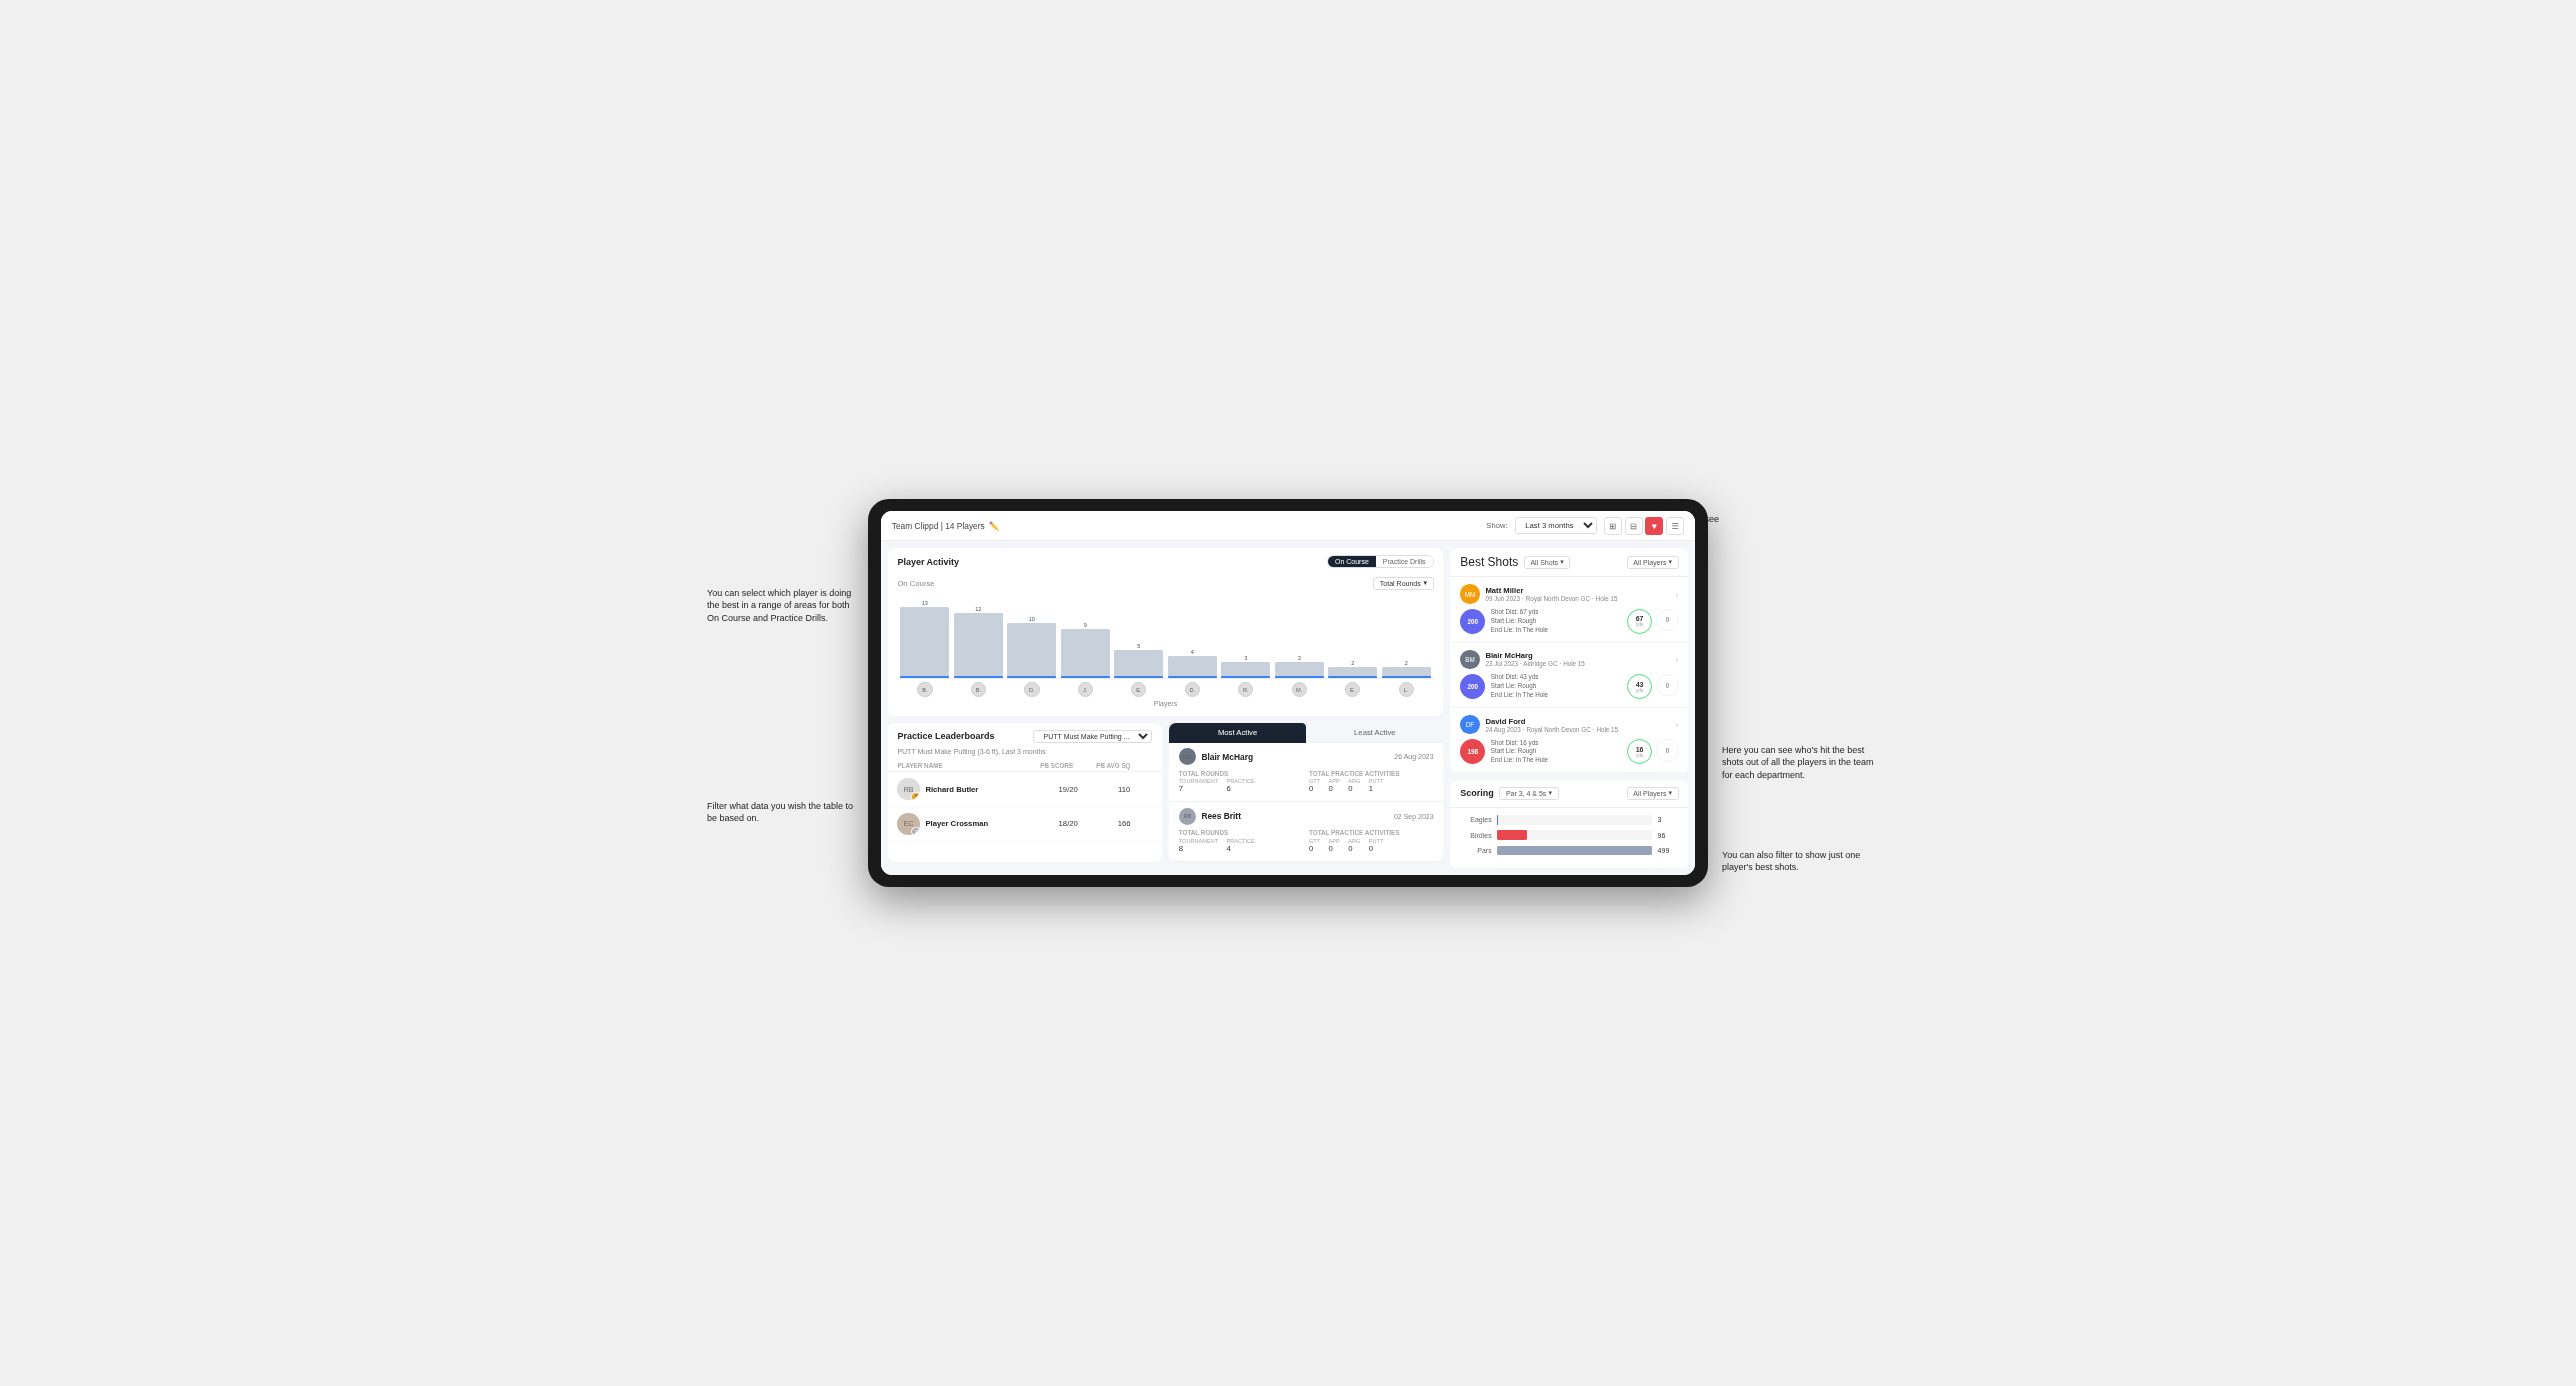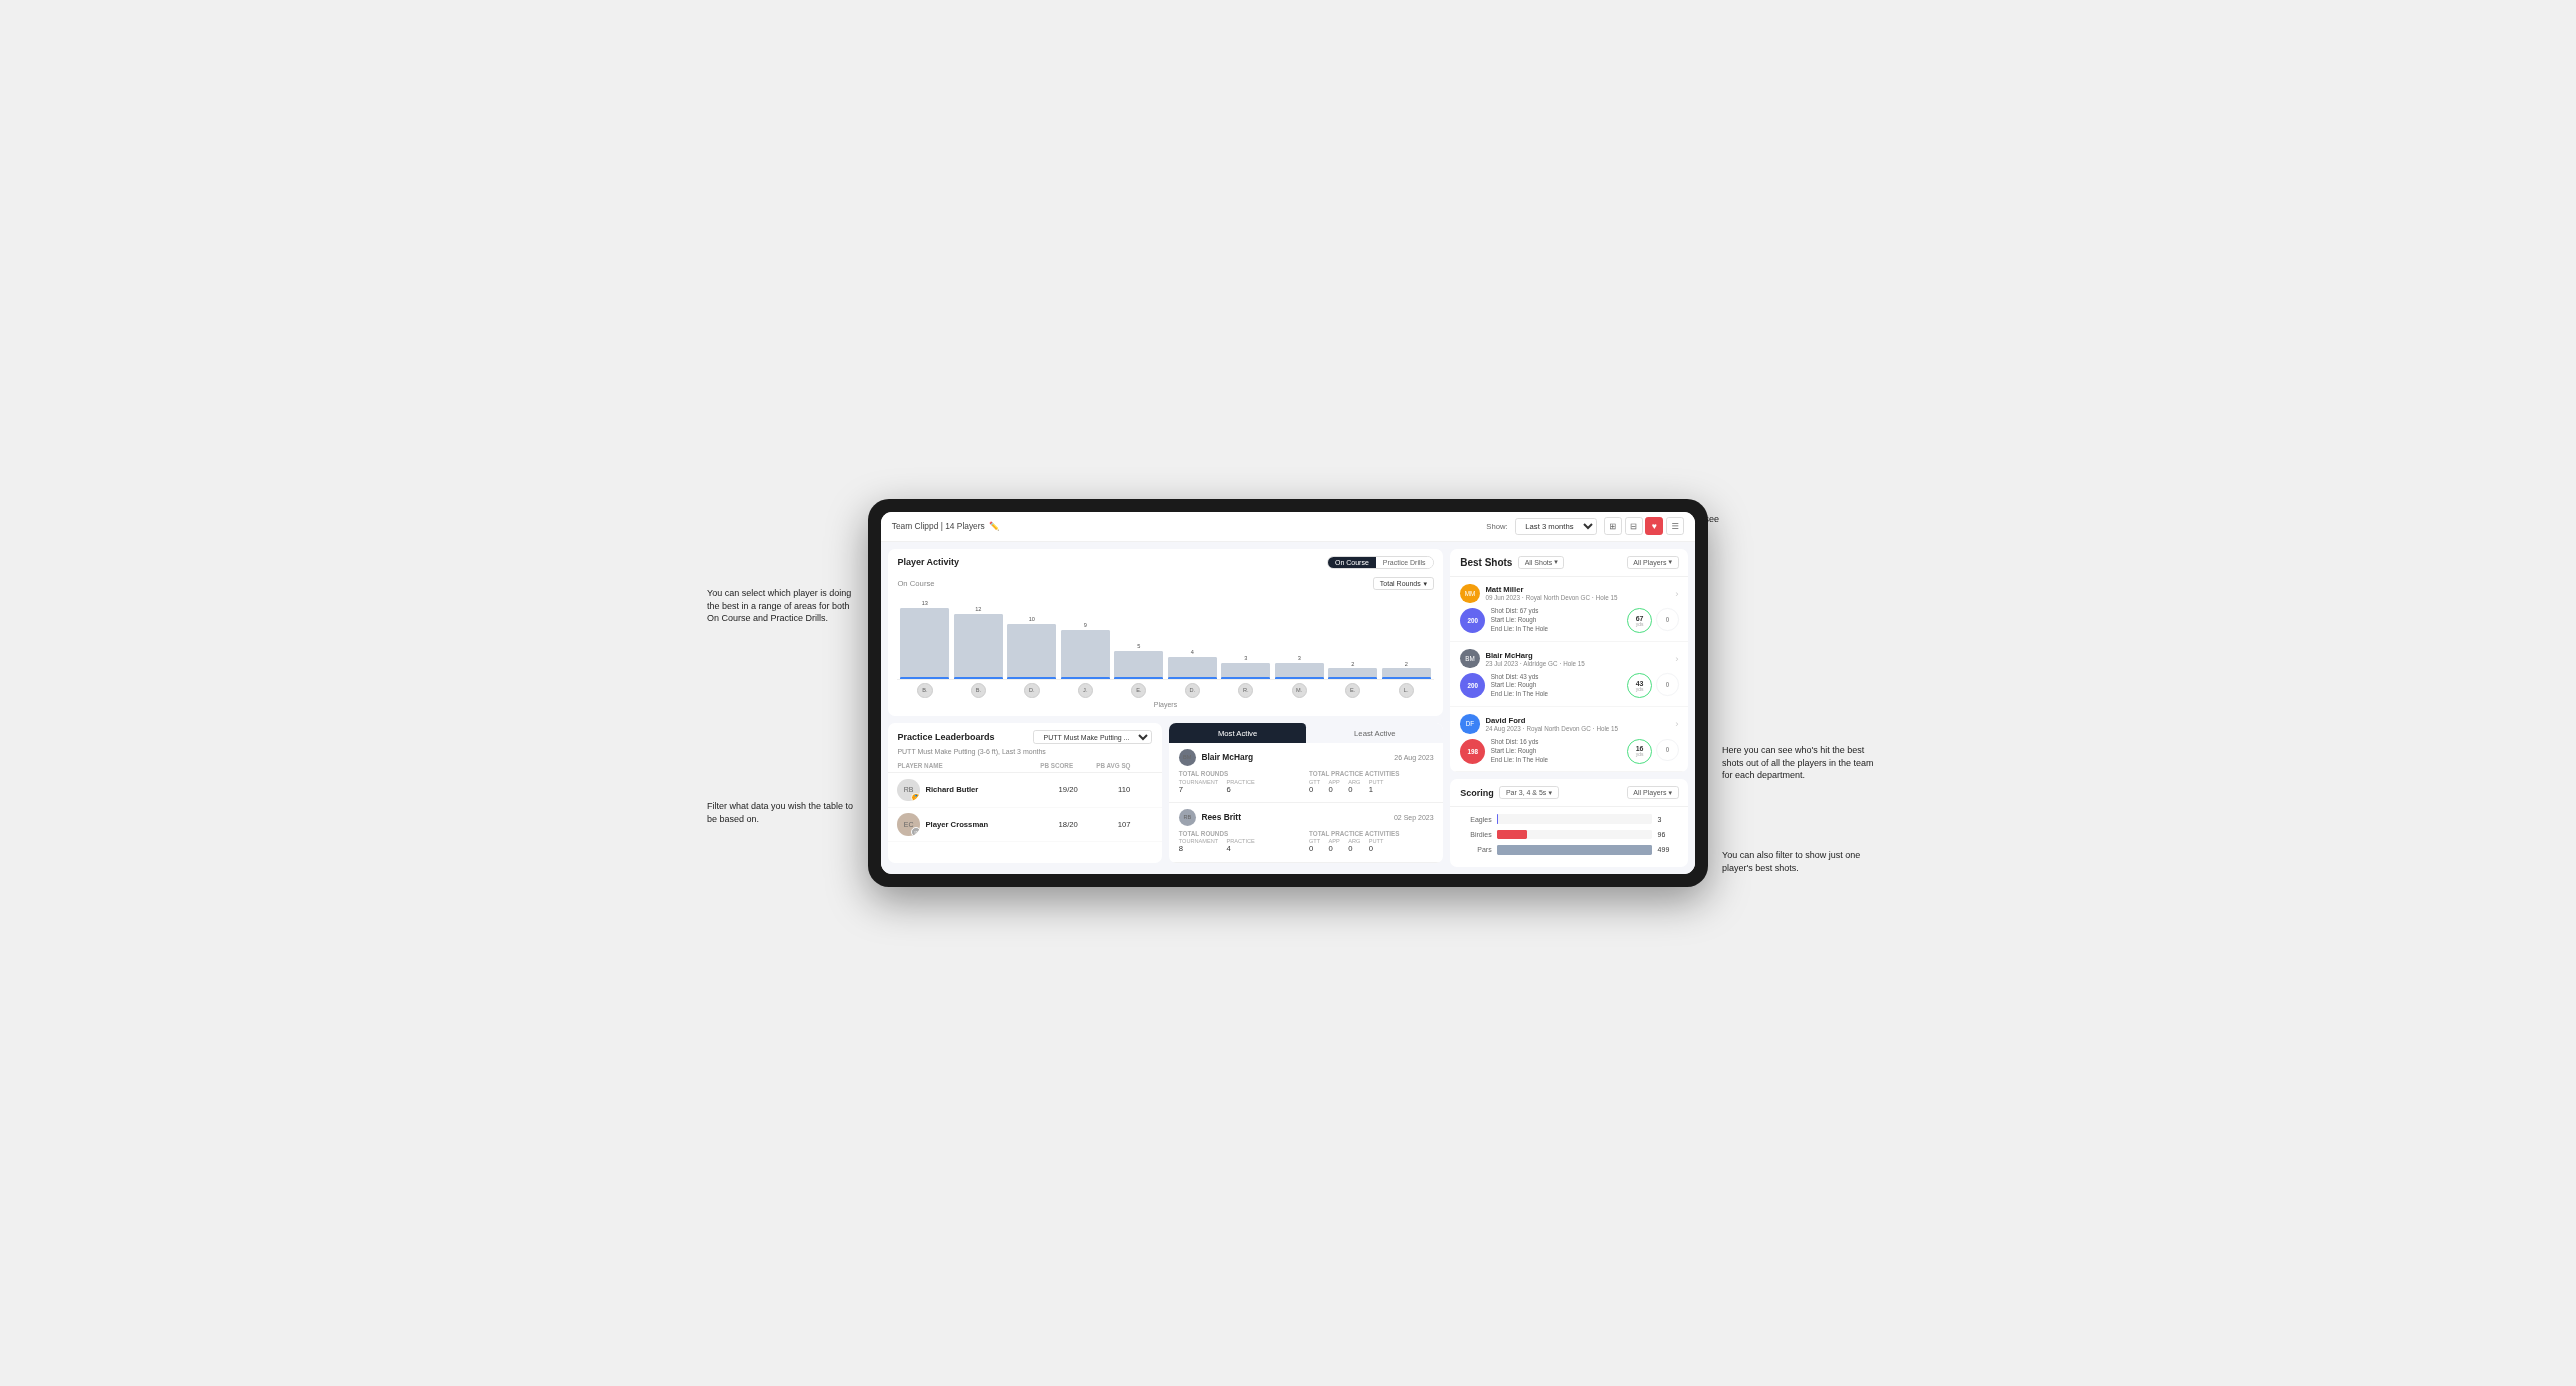--- a/index.html
+++ b/index.html
@@ -525,22 +525,22 @@
       flex: 1;
     }
     .best-shots-header {
       display: flex;
       align-items: center;
       padding: 7px 9.8px;
       gap: 5.6px;
       border-bottom: 0.7px solid #f0f0f0;
     }
     .best-shots-title {
-      font-size: 10px;
-      font-weight: 700;
+      font-size: 12px;
+      font-weight: 400;
       color: #222;
     }
     .shots-filter {
       font-size: 7px;
       color: #555;
       border: 0.7px solid #ddd;
       border-radius: 2.8px;
       padding: 1.4px 5.6px;
       background: #fff;
       cursor: pointer;
@@ -919,21 +919,21 @@
 
               <div class="leaderboard-row">
                 <div class="player-info">
                   <div class="player-avatar" style="background:#c8b6a6;">
                     EC
                     <div class="rank-badge" style="background:#aaa;">②</div>
                   </div>
                   <span class="player-name">Player Crossman</span>
                 </div>
                 <span class="lb-score">18/20</span>
-                <span class="lb-score">107</span>
+                <span class="lb-score">166</span>
               </div>
             </div>
 
             <div class="most-active-card">
               <div class="active-tabs">
                 <div class="active-tab active">Most Active</div>
                 <div class="active-tab">Least Active</div>
               </div>
 
               <div class="active-player-section">

